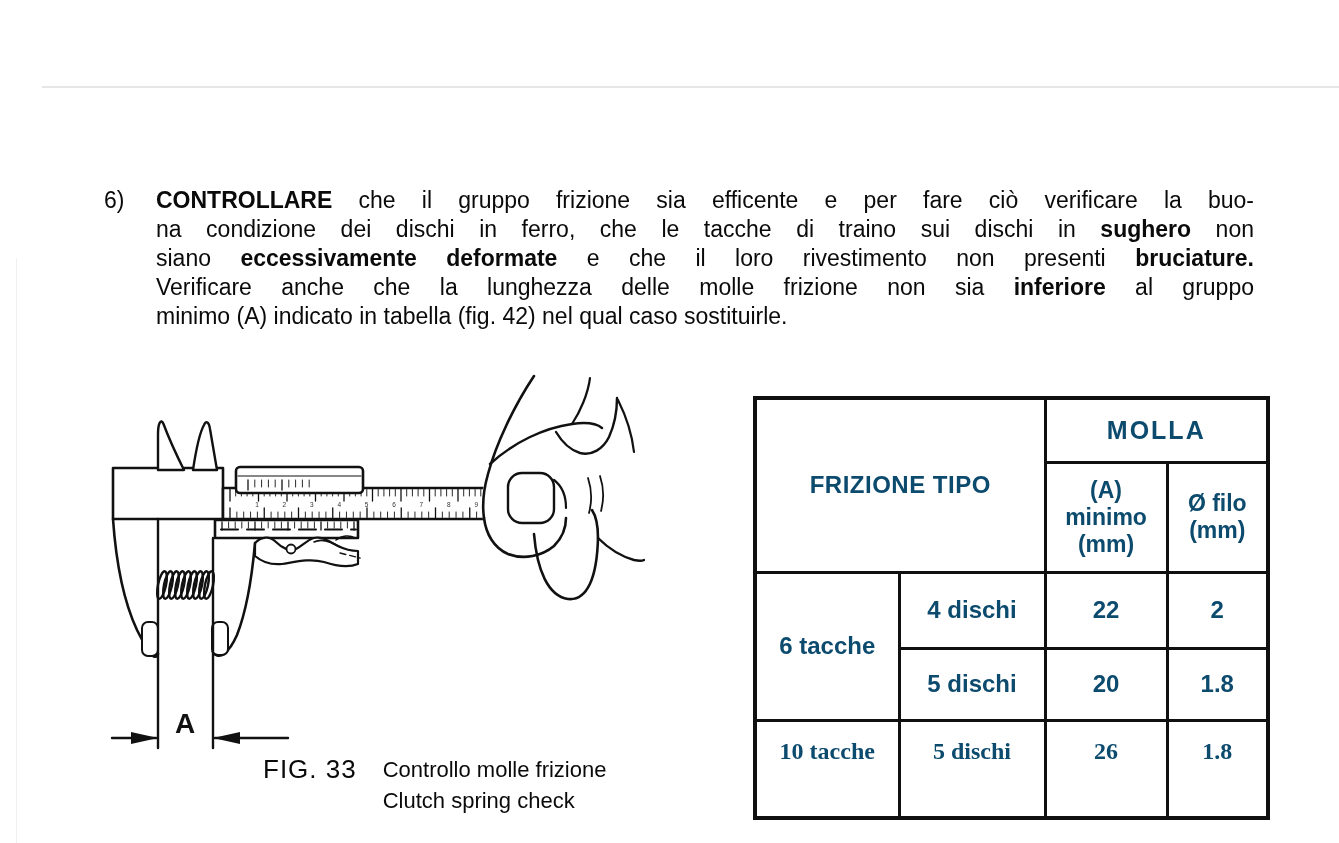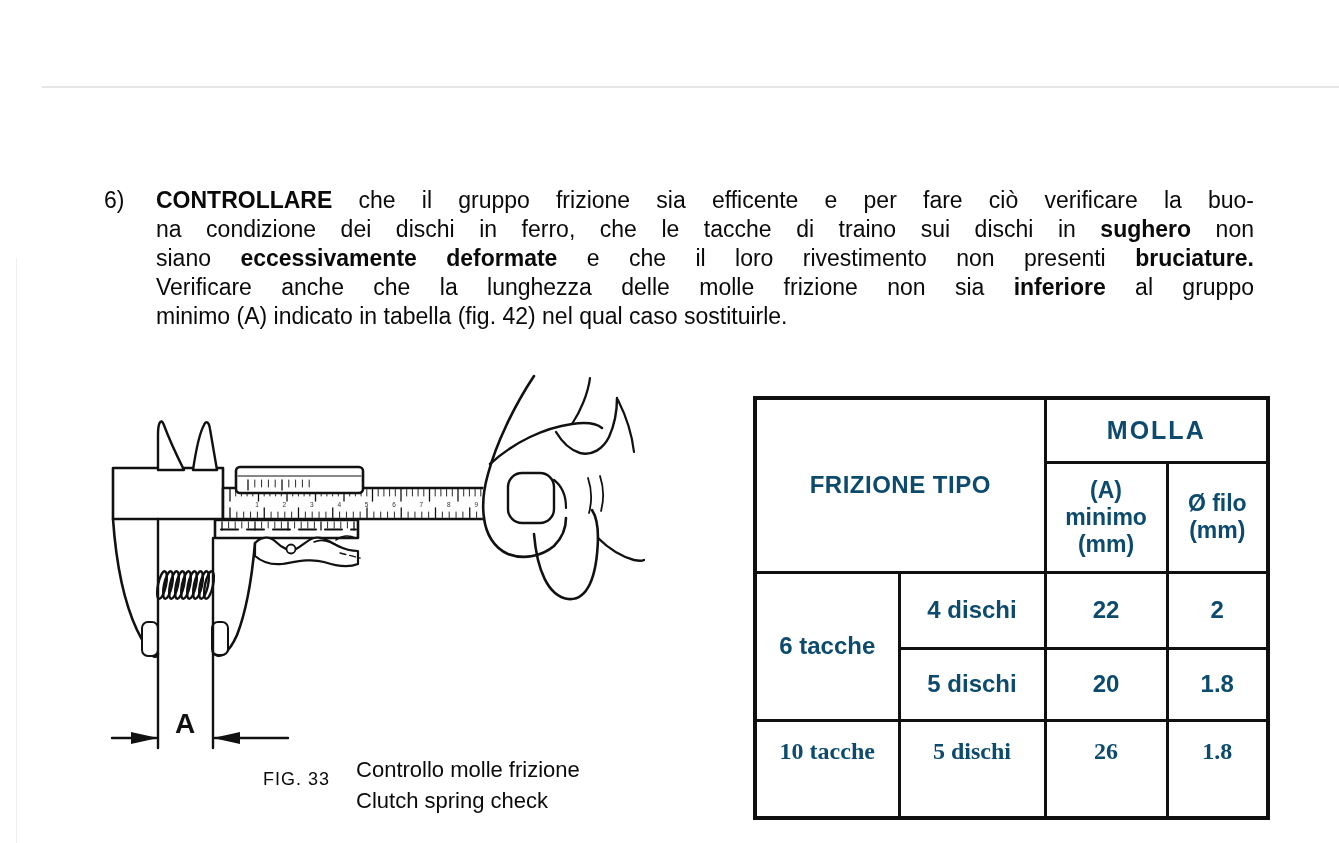--- a/index.html
+++ b/index.html
@@ -15,21 +15,21 @@
   
   .para{position:absolute;left:104px;top:186px;width:1134px;font-size:23px;line-height:29px;}
   .para .num{position:absolute;left:0;top:0;}
   .pline{margin-left:52px;width:1098px;}
   .pline.just{text-align:justify;text-align-last:justify;}
   .b{font-weight:700;}
 
   
   .fig-svg{position:absolute;left:110px;top:372px;}
   .fig-caption{position:absolute;left:263px;top:754px;display:flex;gap:26px;align-items:flex-start;}
-  .fig-label{font-size:18px;margin-top:15px;letter-spacing:1px;white-space:nowrap;}
+  .fig-label{font-size:26px;letter-spacing:1px;white-space:nowrap;}
   .fig-caption-lines{font-size:22px;line-height:31px;white-space:nowrap;}
 
   
   .spec-table{
     position:absolute;left:753px;top:396px;
     border-collapse:collapse;table-layout:fixed;width:513px;
     border:4px solid #101010;
   }
   .spec-table td{
     border:3px solid #101010;text-align:center;vertical-align:middle;

